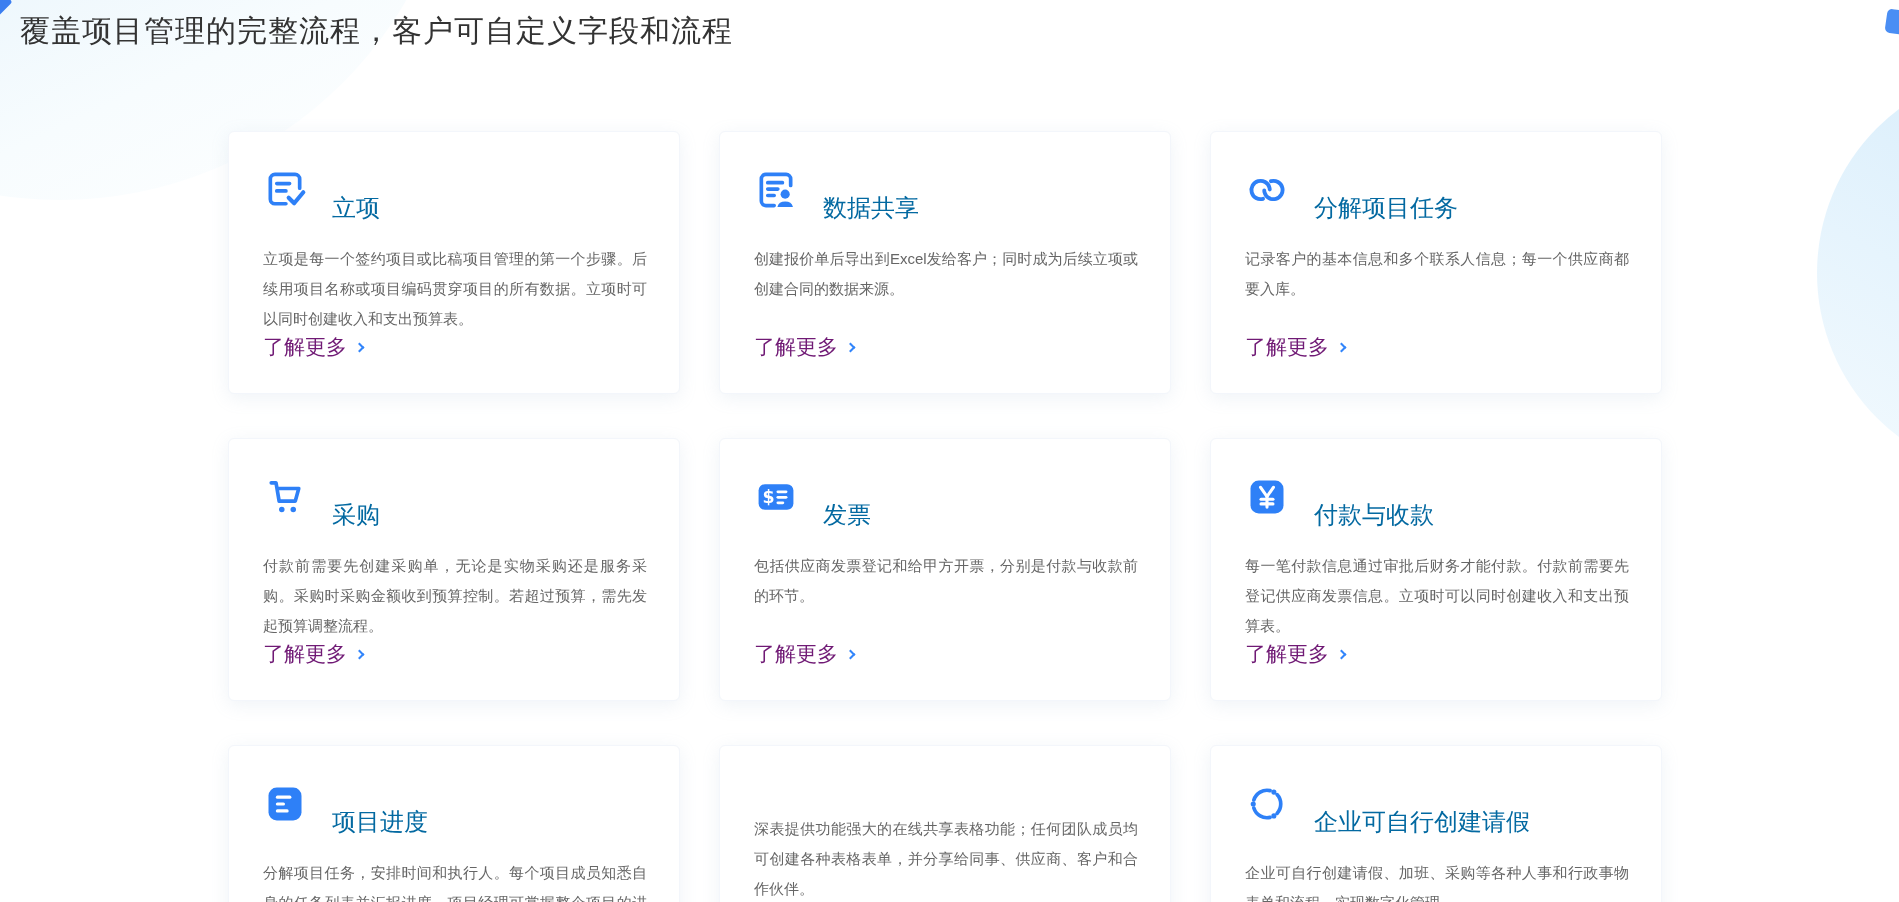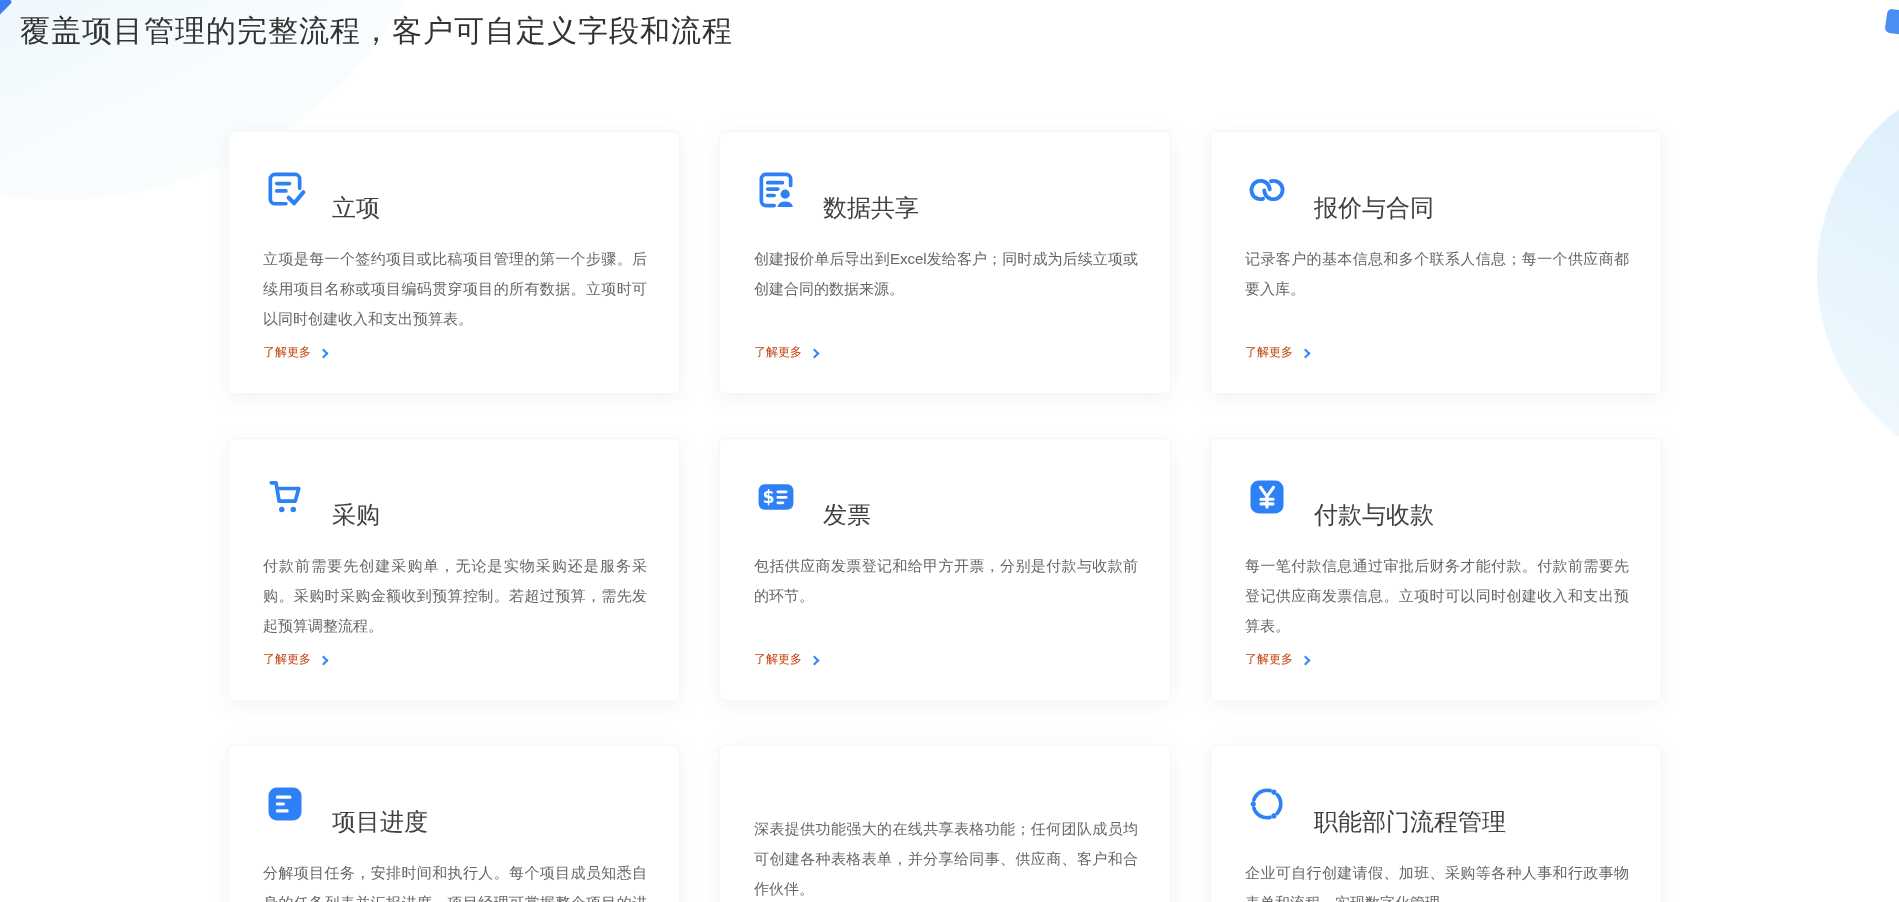--- a/index.html
+++ b/index.html
@@ -52,34 +52,34 @@
     border-radius:6px;
     box-shadow:0 4px 18px rgba(145,170,200,0.14);
     position:relative;
     padding:36px 30px 0 34px;
   }
   .card-head { display:flex; align-items:center; height:44px; }
   .card-icon { width:44px; height:44px; flex:none; }
   .card-icon svg { width:44px; height:44px; display:block; }
   .card-title {
     margin-left:25px;
-    font-size:24px; font-weight:400; color:#404040;
+    font-size:24px; font-weight:400; color:#0369a1;
     white-space:nowrap;
     margin-top:36px;
   }
   .card-desc {
     margin-top:32px;
     width:384px;
     font-size:15px; line-height:30px; color:#666;
     text-align:justify;
   }
   .more {
     position:absolute; left:34px; bottom:32px;
     display:flex; align-items:center;
-    font-size:12px; color:#c2410c;
+    font-size:21px; color:#701a75;
     cursor:pointer; text-decoration:none;
   }
   .chev {
     display:inline-block; width:7px; height:7px;
     border-top:2px solid #3285fb; border-right:2px solid #3285fb;
     transform:rotate(45deg);
     margin-left:9px; margin-top:1px;
   }
 </style>
 </head>
@@ -134,21 +134,21 @@
   <div class="card">
     <div class="card-head">
       <span class="card-icon">
         <svg viewBox="0 0 48 48">
           <g stroke="#2e80f7" stroke-width="4.2" fill="none" stroke-linecap="round">
             <circle cx="17" cy="24" r="10" stroke-dasharray="49 13.8" transform="rotate(74.5 17 24)"></circle>
             <circle cx="31" cy="24" r="10" stroke-dasharray="49 13.8" transform="rotate(254.5 31 24)"></circle>
           </g>
         </svg>
       </span>
-      <h3 class="card-title">报价与合同</h3>
+      <h3 class="card-title">分解项目任务</h3>
     </div>
     <p class="card-desc">记录客户的基本信息和多个联系人信息；每一个供应商都要入库。</p>
     <a class="more">
       <span>了解更多</span>
       <i class="chev"></i>
     </a>
   </div>
 
   <div class="card">
     <div class="card-head">
@@ -244,19 +244,19 @@
             <path d="M27.37 38.6 A15 15 0 0 1 9.66 28.39"></path>
             <path d="M9.66 19.61 A15 15 0 0 1 27.37 9.4"></path>
           </g>
           <g fill="#2e80f7">
             <circle cx="31.5" cy="11" r="2.8"></circle>
             <circle cx="31.5" cy="37" r="2.8"></circle>
             <circle cx="9" cy="24" r="2.8"></circle>
           </g>
         </svg>
       </span>
-      <h3 class="card-title">职能部门流程管理</h3>
+      <h3 class="card-title">企业可自行创建请假</h3>
     </div>
     <p class="card-desc">企业可自行创建请假、加班、采购等各种人事和行政事物表单和流程，实现数字化管理。</p>
 
   </div>
 
 </div>
 
 </body></html>

